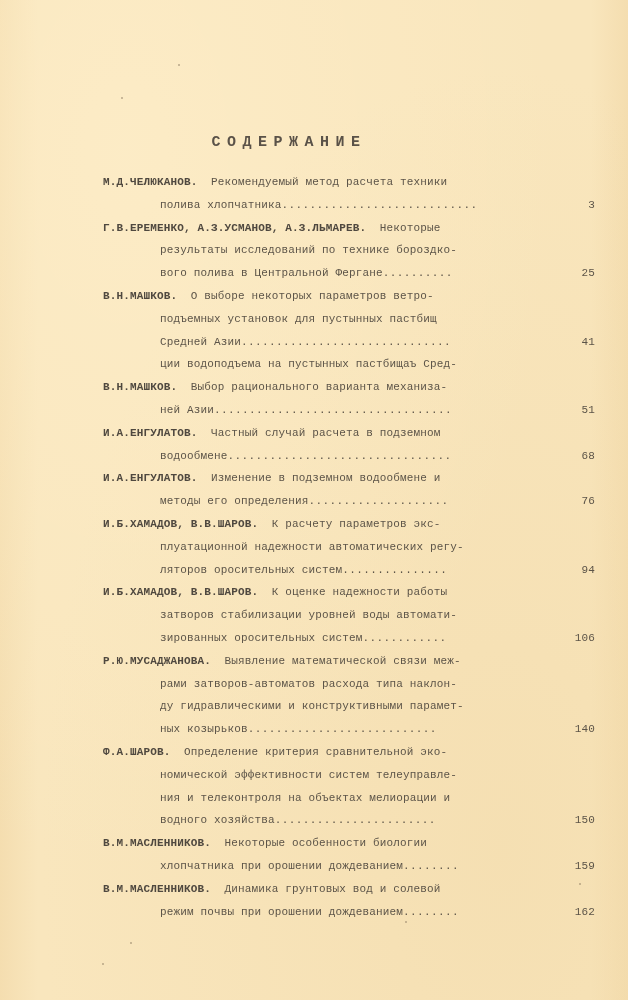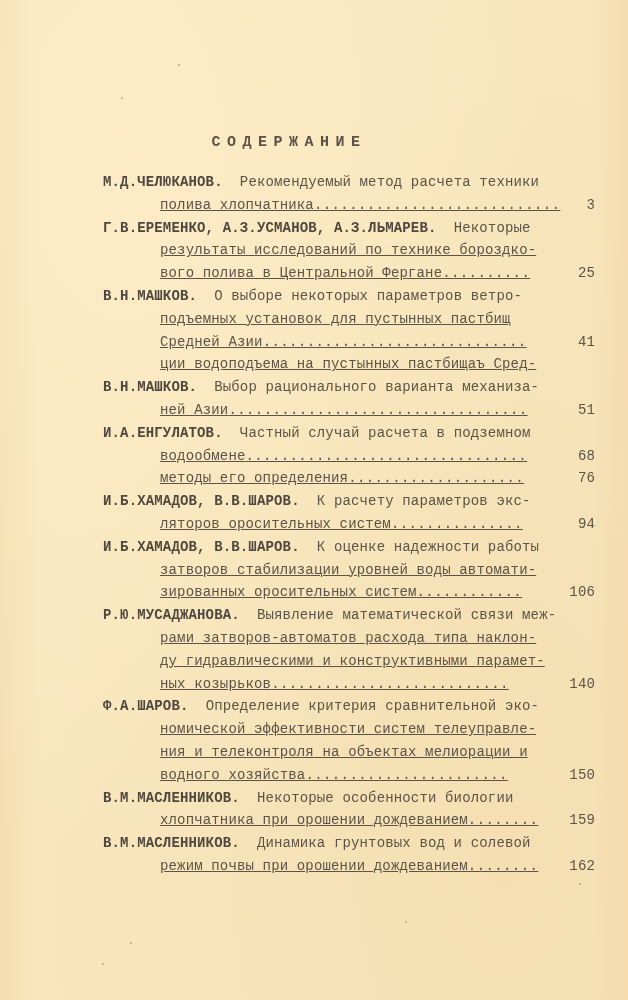--- a/index.html
+++ b/index.html
@@ -43,28 +43,27 @@
       top: 171px;
       left: 103px;
       width: 492px;
     }
     .entry {
       position: relative;
     }
     .line {
       height: 22.8px;
       line-height: 22.8px;
-      font-size: 14px;
+      font-size: 11px;
       white-space: nowrap;
       position: relative;
       letter-spacing: 0.15px;
     }
     .line.cont {
       padding-left: 57px;
-      text-decoration: underline;
     }
     .authors {
       font-weight: bold;
       color: #4f483f;
     }
     .dots {
       letter-spacing: 0.4px;
     }
     .pagenum {
       position: absolute;
@@ -143,29 +142,35 @@
       <div class="line">
         <span class="authors">И.А.ЕНГУЛАТОВ.</span>&nbsp;&nbsp;<span>Частный случай расчета в подземном</span>
       </div>
       <div class="line cont">
         <span>водообмене</span><span class="dots">................................</span>
         <span class="pagenum">68</span>
       </div>
     </div>
 
     <div class="entry">
+      <div class="line">
+        <span class="authors">И.А.ЕНГУЛАТОВ.</span>&nbsp;&nbsp;<span>Изменение в подземном водообмене и</span>
+      </div>
       <div class="line cont">
         <span>методы его определения</span><span class="dots">....................</span>
         <span class="pagenum">76</span>
       </div>
     </div>
 
     <div class="entry">
       <div class="line">
         <span class="authors">И.Б.ХАМАДОВ, В.В.ШАРОВ.</span>&nbsp;&nbsp;<span>К расчету параметров экс-</span>
+      </div>
+      <div class="line cont">
+        <span>плуатационной надежности автоматических регу-</span>
       </div>
       <div class="line cont">
         <span>ляторов оросительных систем</span><span class="dots">...............</span>
         <span class="pagenum">94</span>
       </div>
     </div>
 
     <div class="entry">
       <div class="line">
         <span class="authors">И.Б.ХАМАДОВ, В.В.ШАРОВ.</span>&nbsp;&nbsp;<span>К оценке надежности работы</span>

